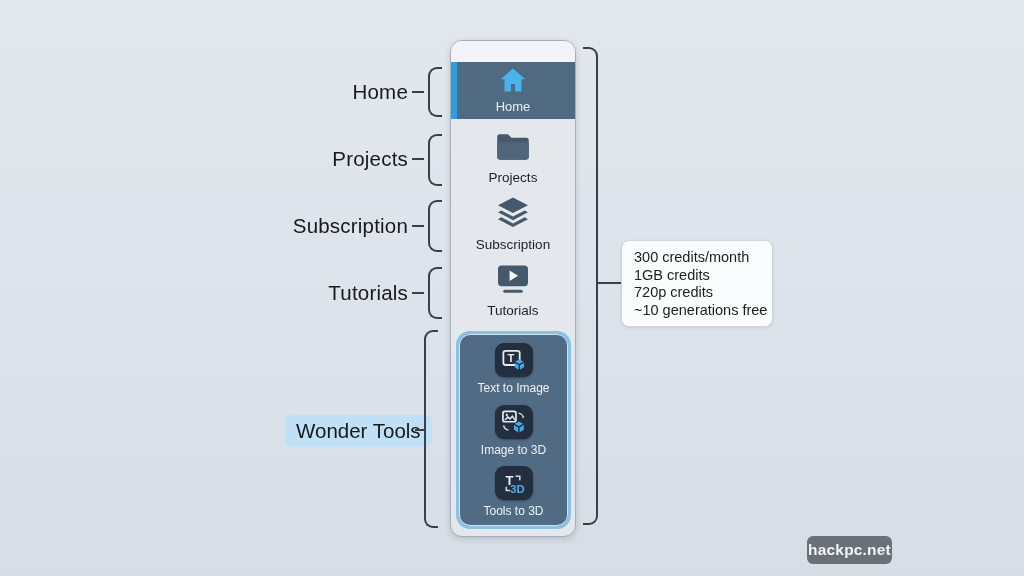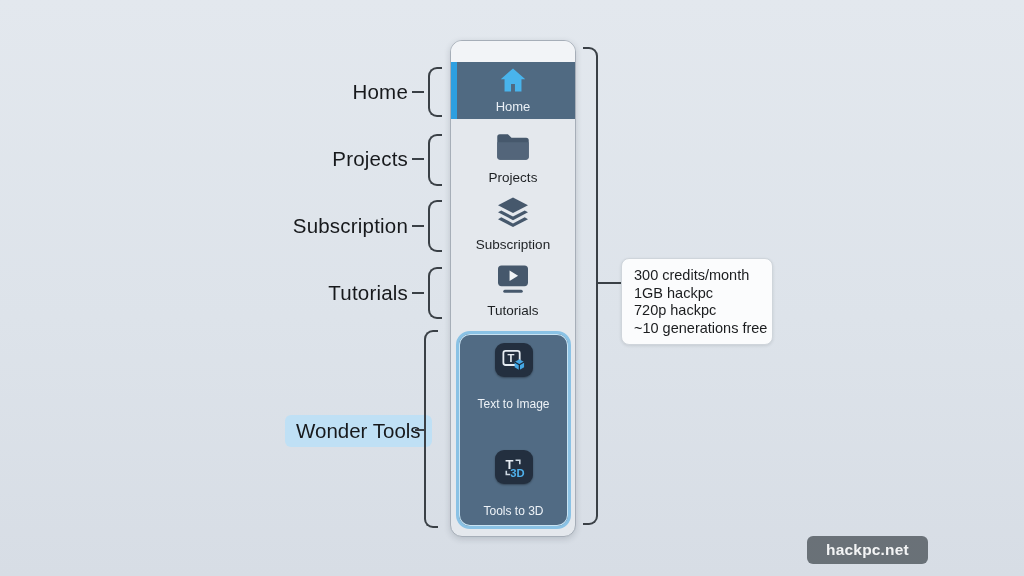--- a/index.html
+++ b/index.html
@@ -45,21 +45,21 @@
     padding:9px 0 8px;
   }
   .tool {
     display:flex; flex-direction:column; align-items:center; cursor:pointer;
   }
   .tool-tile {
     width:38px; height:34px; background:#232f3f; border-radius:9px;
     display:flex; align-items:center; justify-content:center;
     box-shadow:0 1px 2px rgba(0,0,0,.35);
   }
-  .tool-label { color:#edf2f7; font-size:12px; margin-top:20px; }
+  .tool-label { color:#edf2f7; font-size:12px; margin-top:4px; }
 
   
   .ann-label {
     position:absolute; width:210px; text-align:right;
     font-size:20.5px; color:#17191c; letter-spacing:.2px;
   }
   .ann-highlight {
     position:absolute; background:#bfe0f5; border-radius:6px;
     font-size:20.5px; color:#17191c; padding:4px 11px;
   }
@@ -72,29 +72,29 @@
     position:absolute; width:15px;
     border:2px solid #3a4046; border-left:none;
     border-radius:0 9px 9px 0;
   }
   .dash { position:absolute; height:2px; background:#3a4046; }
 
   
   .info-box {
     position:absolute; left:621px; top:240px; width:152px; height:87px;
     background:#fbfcfd; border:1px solid #cfd5db; border-radius:8px;
-    padding:8px 12px; box-shadow:0 1px 3px rgba(40,50,60,.12);margin-top:18px;
+    padding:8px 12px; box-shadow:0 1px 3px rgba(40,50,60,.12);
   }
   .info-line { font-size:14.5px; line-height:17.6px; color:#1b1d1f; white-space:nowrap; }
 
   
   .watermark {
     position:absolute; left:807px; top:536px;
     background:rgba(97,104,111,.93); border-radius:6px;
-    padding:5px 19px; color:#f3f4f5; font-size:15.5px; font-weight:bold;
+    padding:5px 1px; color:#f3f4f5; font-size:15.5px; font-weight:bold;
     letter-spacing:.2px;
   }
 </style>
 </head>
 <body>
 
 <div class="sidebar">
   <div class="sidebar-topstrip"></div>
 
   <div class="nav-active">
@@ -146,20 +146,36 @@
         <svg width="27" height="27" viewBox="0 0 24 24">
           <rect x="3" y="3.5" width="14.5" height="12.5" rx="2" fill="none" stroke="#e6ecf2" stroke-width="1.6"></rect>
           <text x="9.8" y="13.6" font-size="10" font-weight="bold" fill="#e6ecf2" text-anchor="middle" font-family="Liberation Sans, sans-serif">T</text>
           <path d="M17.2 10.9 l4.2 2.4 v4.8 l-4.2 2.4 -4.2-2.4 v-4.8 Z" fill="#45a7e4"></path>
           <path d="M13 13.3 l4.2 2.4 4.2-2.4 M17.2 15.7 v4.8" stroke="#1d2a38" stroke-width="1.1" fill="none"></path>
         </svg>
       </div>
       <span class="tool-label">Text to Image</span>
     </div>
 
+    <div class="tool">
+      <div class="tool-tile">
+        <svg width="27" height="27" viewBox="0 0 24 24">
+          <rect x="2.6" y="3" width="11.6" height="9.2" rx="1.8" fill="none" stroke="#e6ecf2" stroke-width="1.5"></rect>
+          <circle cx="6" cy="6.2" r="1" fill="#e6ecf2"></circle>
+          <path d="M4.4 10.6 l2.6-2.7 1.8 1.8 2.2-2.4 2.2 3.3" stroke="#e6ecf2" stroke-width="1.3" fill="none"></path>
+          <path d="M16.4 4.6 q3.4 .5 4.1 3.4" stroke="#cdd8e2" stroke-width="1.2" fill="none"></path>
+          <path d="M21.3 8.9 l-1.9-.5 2.1-1.4 Z" fill="#cdd8e2"></path>
+          <path d="M7.6 19.6 q-3.4-.5-4.1-3.4" stroke="#cdd8e2" stroke-width="1.2" fill="none"></path>
+          <path d="M2.7 15.3 l1.9 .5 -2.1 1.4 Z" fill="#cdd8e2"></path>
+          <path d="M16.8 11.9 l4.4 2.5 v5 l-4.4 2.5 -4.4-2.5 v-5 Z" fill="#45a7e4"></path>
+          <path d="M12.4 14.4 l4.4 2.5 4.4-2.5 M16.8 16.9 v5" stroke="#16222e" stroke-width="1.1" fill="none"></path>
+        </svg>
+      </div>
+      <span class="tool-label">Image to 3D</span>
+    </div>
 
     <div class="tool">
       <div class="tool-tile">
         <svg width="27" height="27" viewBox="0 0 24 24">
           <text x="8.4" y="13.4" font-size="11.5" font-weight="bold" fill="#e9eef4" text-anchor="middle" font-family="Liberation Sans, sans-serif">T</text>
           <path d="M13.8 5.6 h3.8 v3.4" stroke="#cdd8e2" stroke-width="1.4" fill="none"></path>
           <path d="M5.6 14.8 v3.4 h3.4" stroke="#cdd8e2" stroke-width="1.4" fill="none"></path>
           <text x="15.4" y="20.2" font-size="10" font-weight="bold" fill="#4fb1ec" text-anchor="middle" font-family="Liberation Sans, sans-serif">3D</text>
         </svg>
       </div>
@@ -185,18 +201,18 @@
 <div class="bracket-left" style="left:428px; top:134px; height:52px;"></div>
 <div class="bracket-left" style="left:428px; top:200px; height:52px;"></div>
 <div class="bracket-left" style="left:428px; top:267px; height:52px;"></div>
 <div class="bracket-left" style="left:424px; top:330px; height:198px;"></div>
 
 <div class="bracket-right" style="left:583px; top:47px; height:478px;"></div>
 <div class="dash" style="left:597px; top:282px; width:24px;"></div>
 
 <div class="info-box">
   <div class="info-line">300 credits/month</div>
-  <div class="info-line">1GB hackpc</div>
-  <div class="info-line">720p hackpc</div>
+  <div class="info-line">1GB credits</div>
+  <div class="info-line">720p credits</div>
   <div class="info-line">~10 generations free</div>
 </div>
 
 <div class="watermark">hackpc.net</div>
 
 </body></html>

